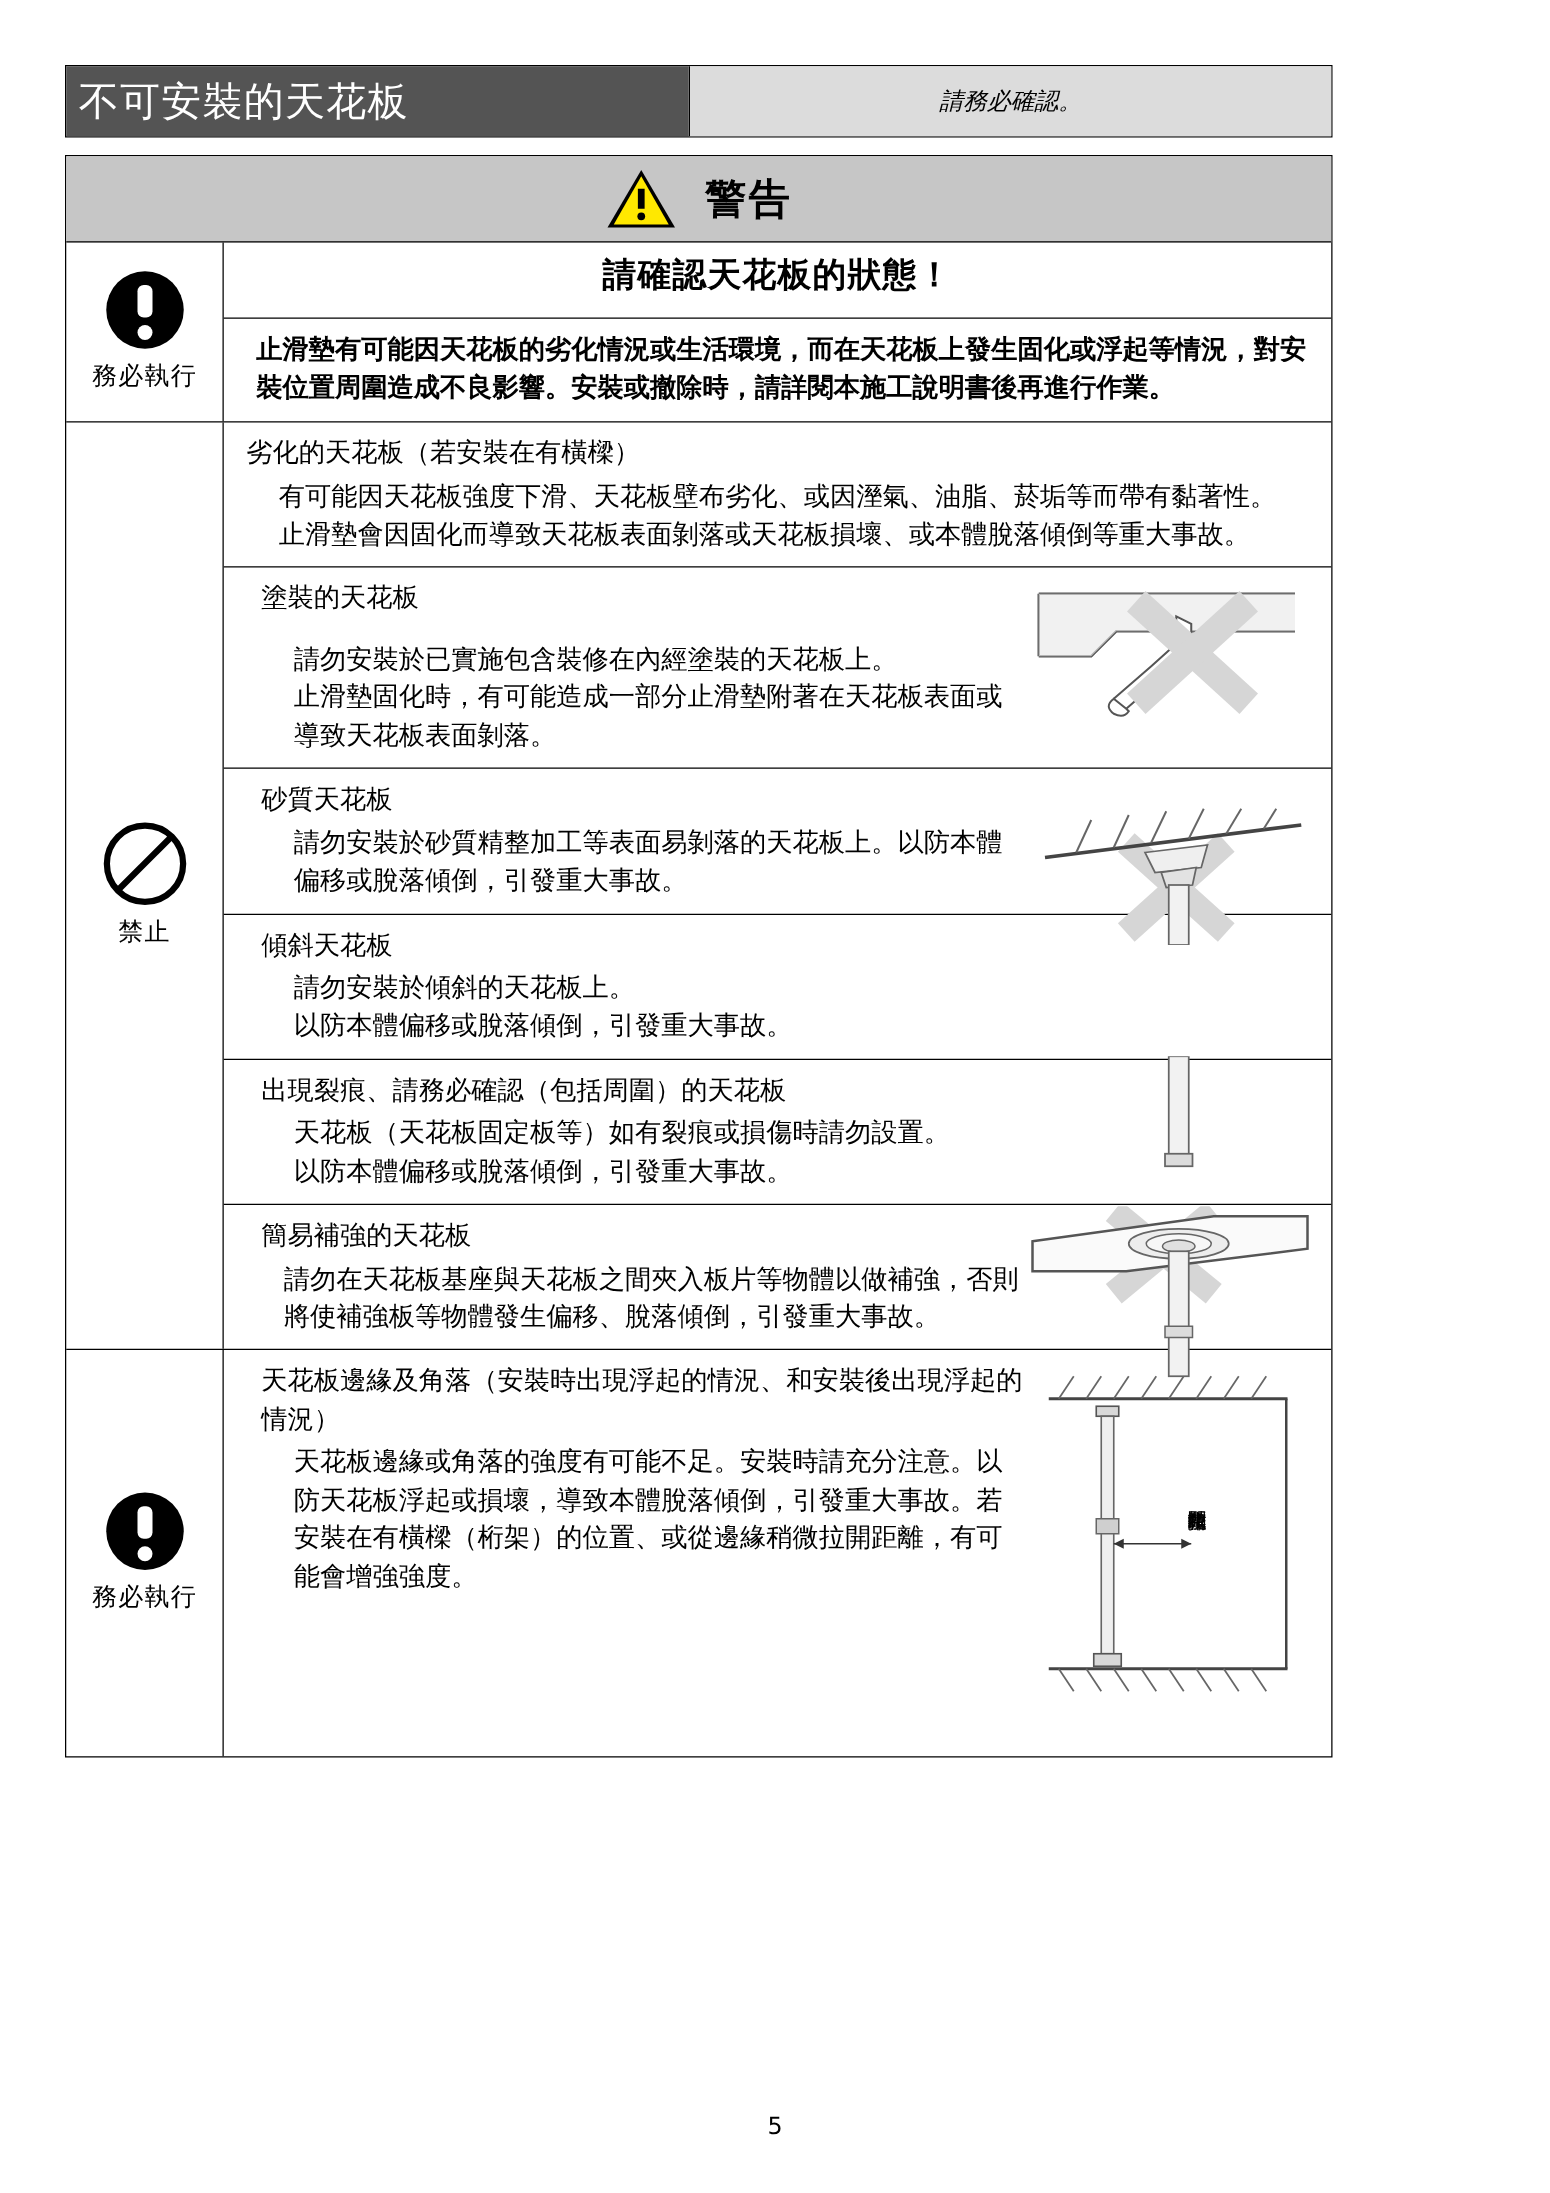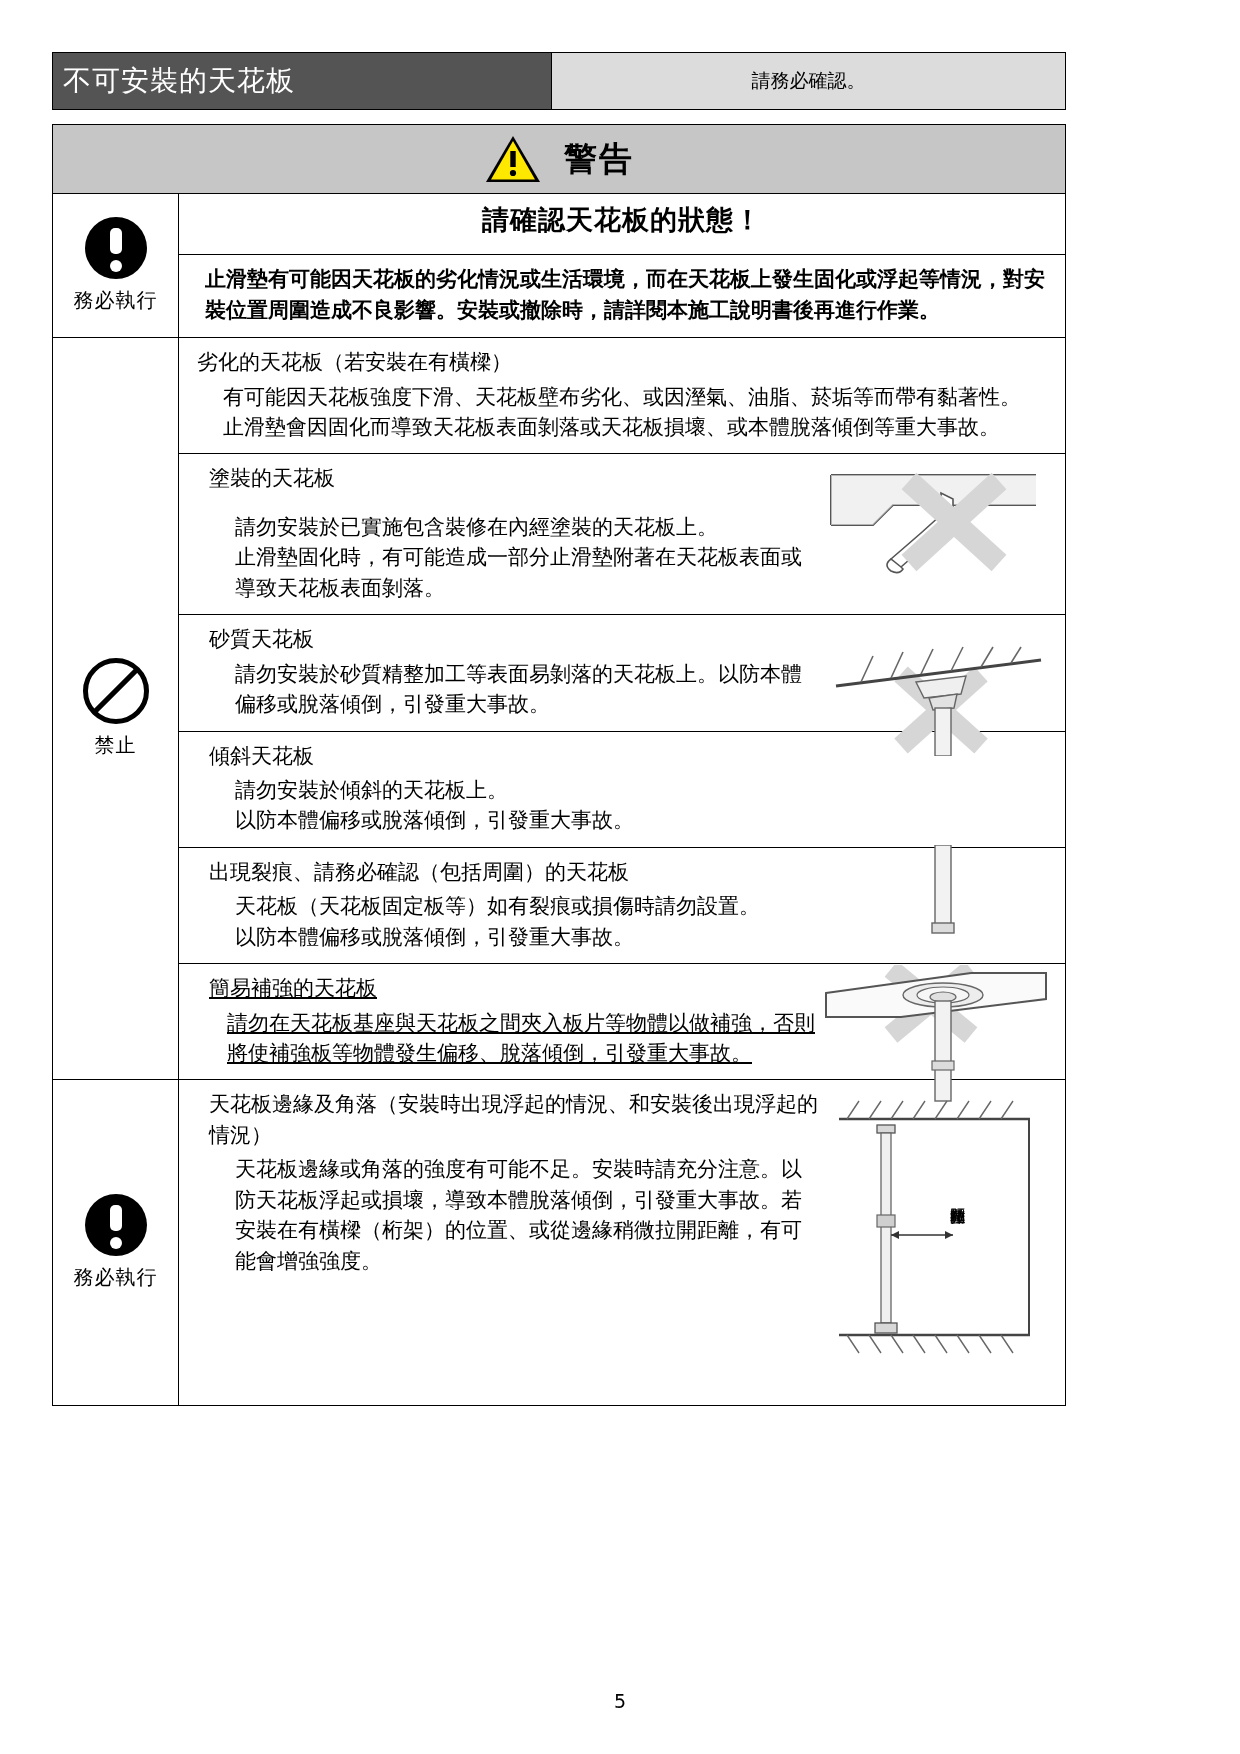--- a/index.html
+++ b/index.html
@@ -34,33 +34,34 @@
     box-sizing: border-box;
   }
   .header-title {
     background: #545454;
     color: #ffffff;
     width: 498px;
     display: flex;
     align-items: center;
     padding-left: 10px;
     box-sizing: border-box;
-    font-size: 28px;
+    font-size: 32px;
     letter-spacing: 1px;
     line-height: 1;
   }
   .header-note {
     flex: 1;
     background: #dcdcdc;
     display: flex;
     align-items: center;
     justify-content: center;
     font-size: 19px;
     border-left: 1px solid #000;
     box-sizing: border-box;
+    font-style: italic;
   }
 
   
   .table {
     position: absolute;
     left: 52px;
     top: 124px;
     width: 1014px;
     border: 1.5px solid #000;
     box-sizing: border-box;
@@ -363,21 +364,21 @@
             </div>
             <div class="art">
               <svg width="230" height="95" viewBox="0 0 230 95" style="position:absolute;top:-12px;left:0;">
                 <rect x="114" y="0" width="16" height="80" fill="#f2f2f2" stroke="#666" stroke-width="1.4"></rect>
                 <rect x="111" y="78" width="22" height="10" fill="#dcdcdc" stroke="#666" stroke-width="1.4"></rect>
               </svg>
             </div>
           </div>
         </div>
 
-        <div class="sub" style="border-bottom:none;text-decoration:underline;">
+        <div class="sub" style="border-bottom:none;">
           <div class="with-art">
             <div class="txt">
               <div class="sub-title">簡易補強的天花板</div>
               <div class="sub-body" style="padding-left:18px;">
                 <p>請勿在天花板基座與天花板之間夾入板片等物體以做補強，否則將使補強板等物體發生偏移、脫落傾倒，引發重大事故。</p>
               </div>
             </div>
             <div class="art">
               <svg width="230" height="140" viewBox="0 0 230 140" style="position:absolute;top:-8px;left:0;">
                 <g stroke="#d6d6d6" stroke-width="20" fill="none">

